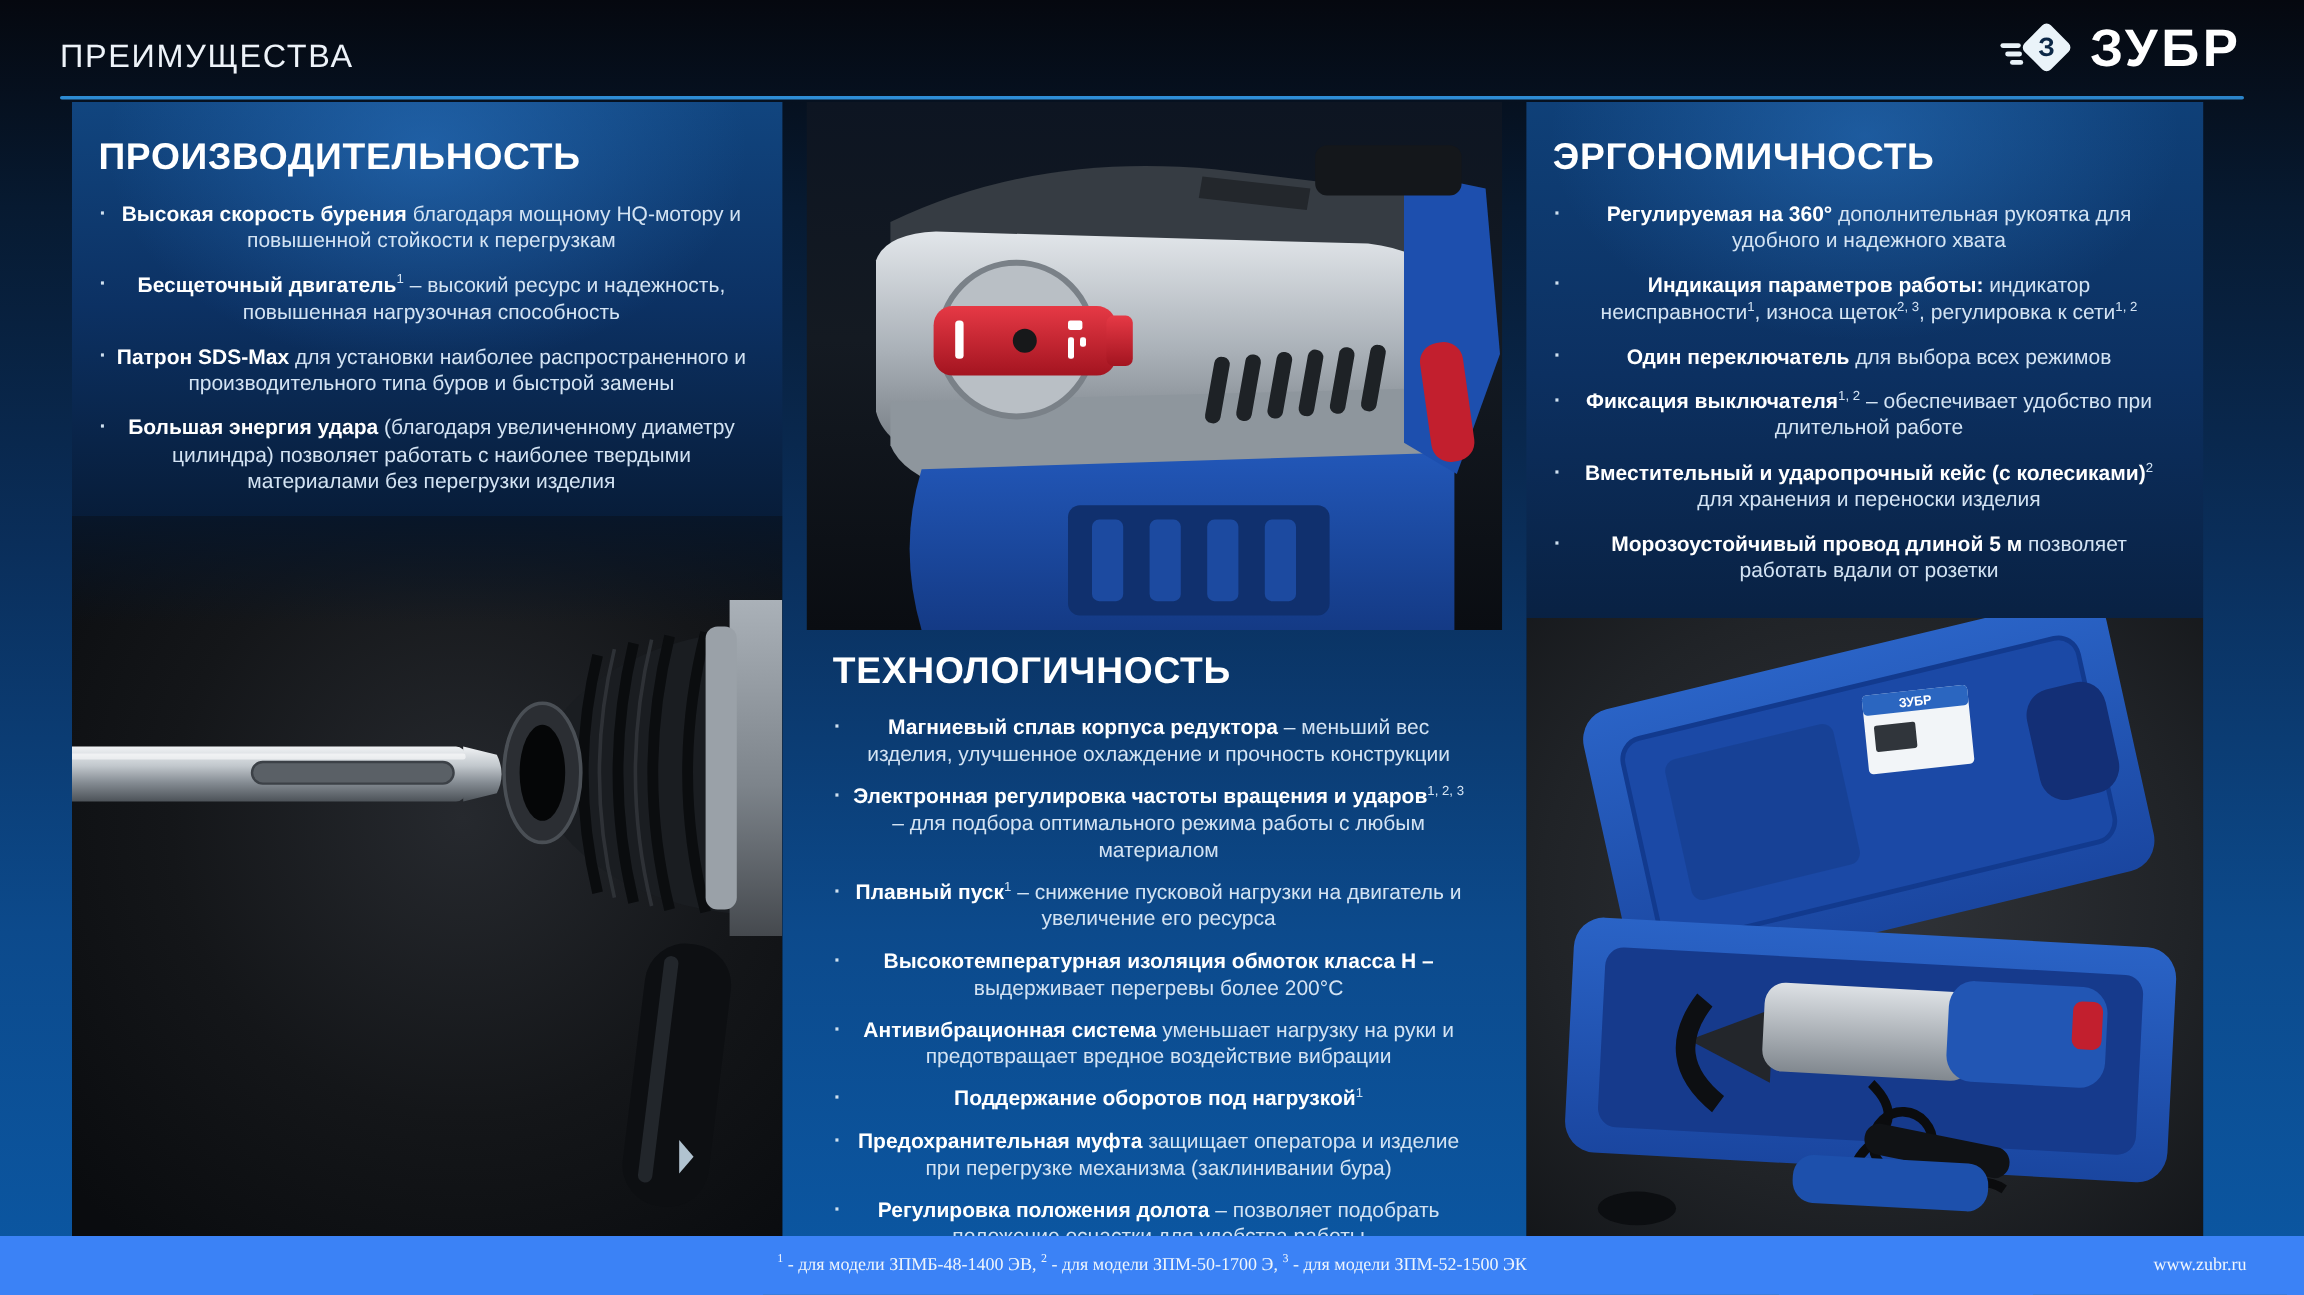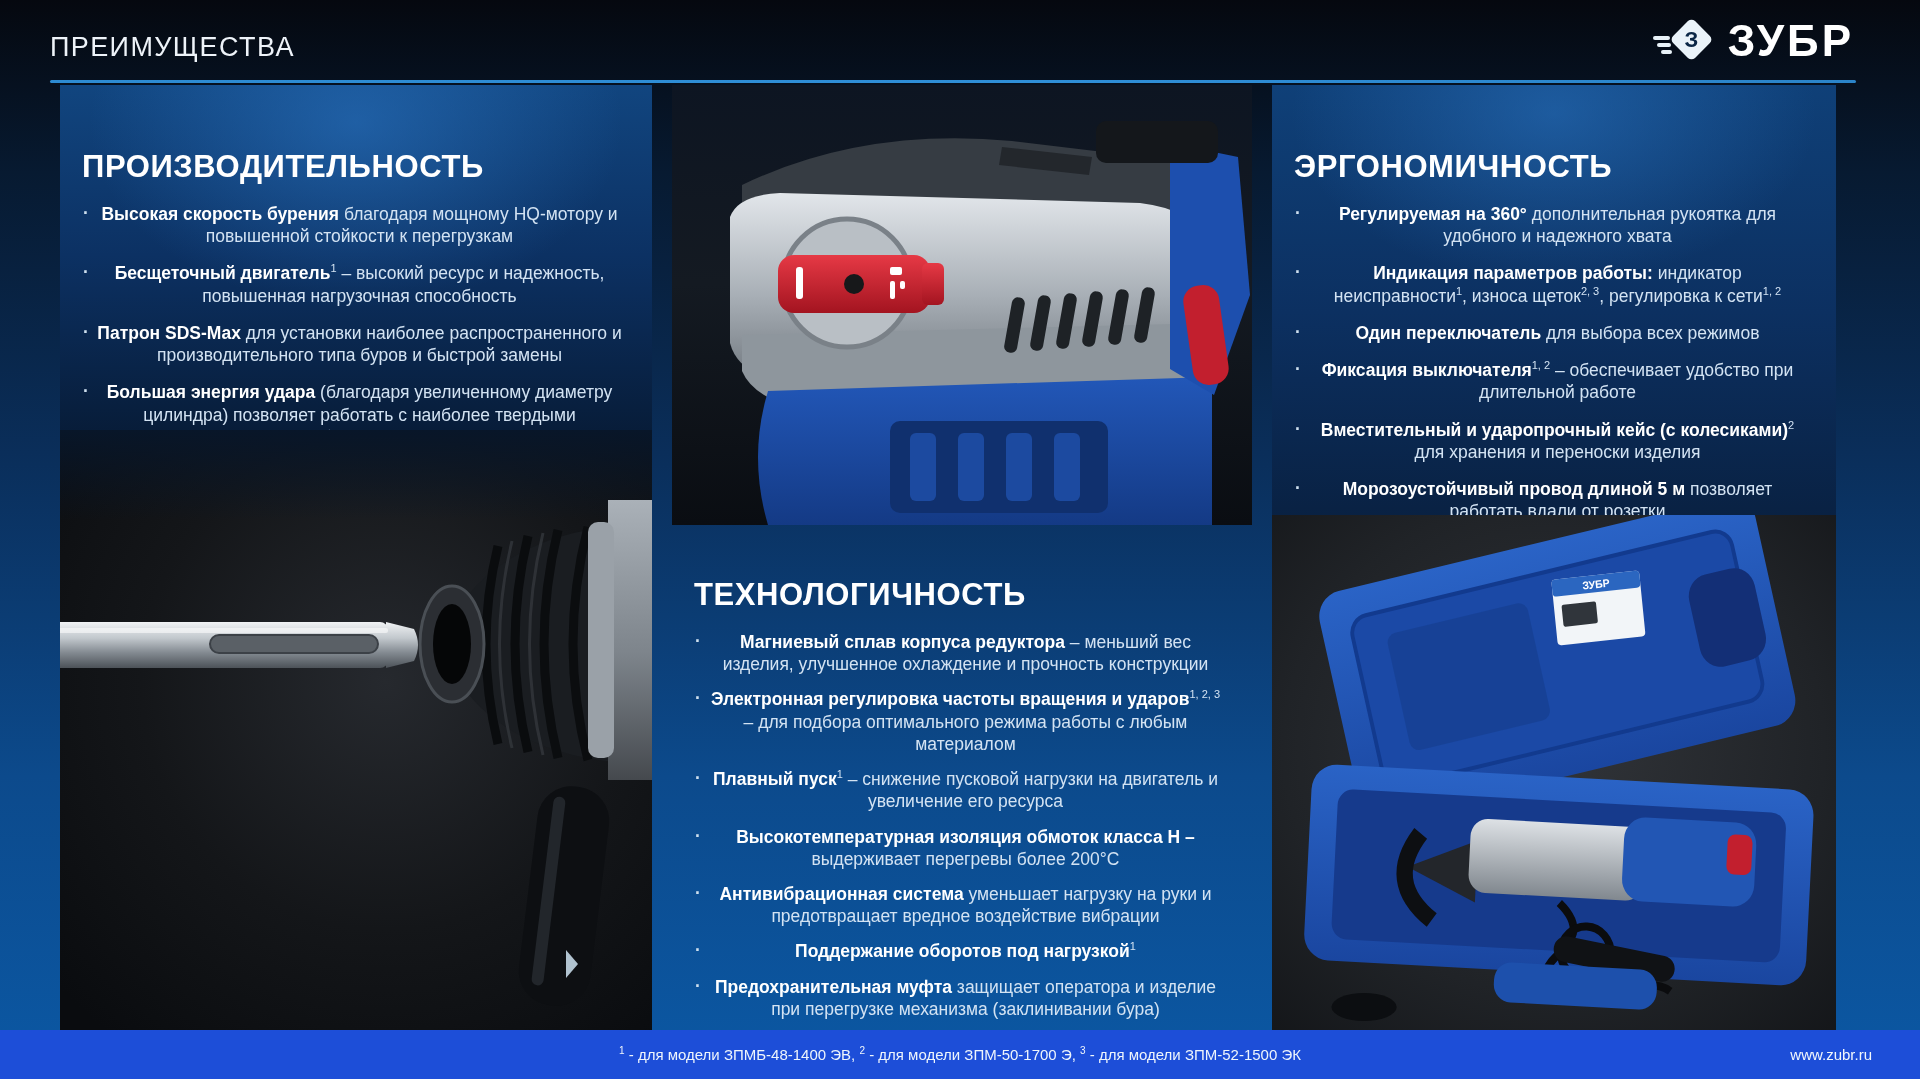--- a/index.html
+++ b/index.html
@@ -4,58 +4,58 @@
 <style>
   html,body{margin:0;padding:0;}
   body{
     width:1920px;height:1079px;overflow:hidden;
     font-family:"Liberation Sans","DejaVu Sans",sans-serif;
     background:linear-gradient(180deg,#05080f 0%,#071a31 16%,#0a2e5a 42%,#0c4a8c 72%,#0b58a4 100%);
     position:relative;color:#fff;
   }
   .stage{position:absolute;inset:0;}
   
-  .topbar{position:absolute;left:0;top:0;right:14px;height:82px;}
+  .topbar{position:absolute;left:0;top:0;right:0;height:82px;}
   .page-title{position:absolute;left:50px;top:32px;font-size:27px;font-weight:500;
     letter-spacing:1.4px;color:#eef3f9;}
   .header-rule{position:absolute;left:50px;right:50px;top:80px;height:3px;
     background:linear-gradient(90deg,#2d8bd2 0%,#2f8fd8 55%,#2b84c9 100%);border-radius:2px;}
   .brand{position:absolute;right:52px;top:14px;display:flex;align-items:center;gap:12px;}
   .brand-text{font-size:44px;font-weight:800;letter-spacing:3px;color:#fff;}
   
   .panel{position:absolute;top:85px;height:945px;overflow:hidden;}
   .panel-left{left:60px;width:592px;
     background:
       radial-gradient(60% 26% at 50% 4%,rgba(44,120,200,.55),rgba(44,120,200,0) 75%),
       linear-gradient(180deg,#11457f 0%,#0c3163 18%,#071b36 38%,#0a0f16 55%,#08090c 100%);}
   .panel-center{left:672px;width:580px;
     background:linear-gradient(180deg,#0b1categories 0%,#0b2448 0%,#124680 62%,#17549a 100%);}
   .panel-right{left:1272px;width:564px;
     background:
       radial-gradient(62% 24% at 50% 3%,rgba(44,120,200,.5),rgba(44,120,200,0) 75%),
       linear-gradient(180deg,#0f4078 0%,#0c3061 24%,#081d3a 52%,#0b1524 72%,#0c1018 100%);}
-  .text-block{position:relative;padding:28px 30px 0 22px;margin-top:36px;}
+  .text-block{position:relative;padding:28px 30px 0 22px;}
   .panel-center .text-block{padding-top:16px;}
   h2.section-title{margin:0 0 18px 0;font-size:31px;font-weight:800;letter-spacing:.6px;color:#fff;}
   ul.features{list-style:none;margin:0;padding:0;}
   ul.features li{position:relative;margin:0 0 15px 0;padding-left:15px;
     font-size:17.5px;line-height:1.27;color:#d3e3f3;text-align:center;}
   ul.features li::before{content:"·";position:absolute;left:1px;top:-1px;
     color:#cfe0ef;font-weight:700;}
   ul.features .b{font-weight:700;color:#ffffff;}
   sup{font-size:11px;line-height:0;vertical-align:super;}
   .panel-center ul.features li{margin-bottom:13px;}
   
   .photo{position:absolute;left:0;right:0;bottom:0;}
   .photo svg{display:block;width:100%;height:100%;}
   .photo-left{height:600px;}
   .photo-center{position:absolute;left:0;right:0;top:0;height:440px;}
   .photo-right{height:515px;}
   
-  .footer{position:absolute;left:0;right:0;top:1030px;height:49px;background:#1d4ed8;}
+  .footer{position:absolute;left:0;right:0;top:1030px;height:49px;background:#3b82f6;font-family:Liberation Serif, serif;}
   .footnote{position:absolute;left:0;right:0;top:0;height:49px;line-height:49px;
     text-align:center;font-size:15px;color:#eef5fc;}
   .footnote sup{font-size:10px;}
   .site{position:absolute;right:48px;top:0;height:49px;line-height:49px;font-size:15px;color:#f2f7fc;}
 </style>
 </head>
 <body>
 
 <div class="stage">
 

